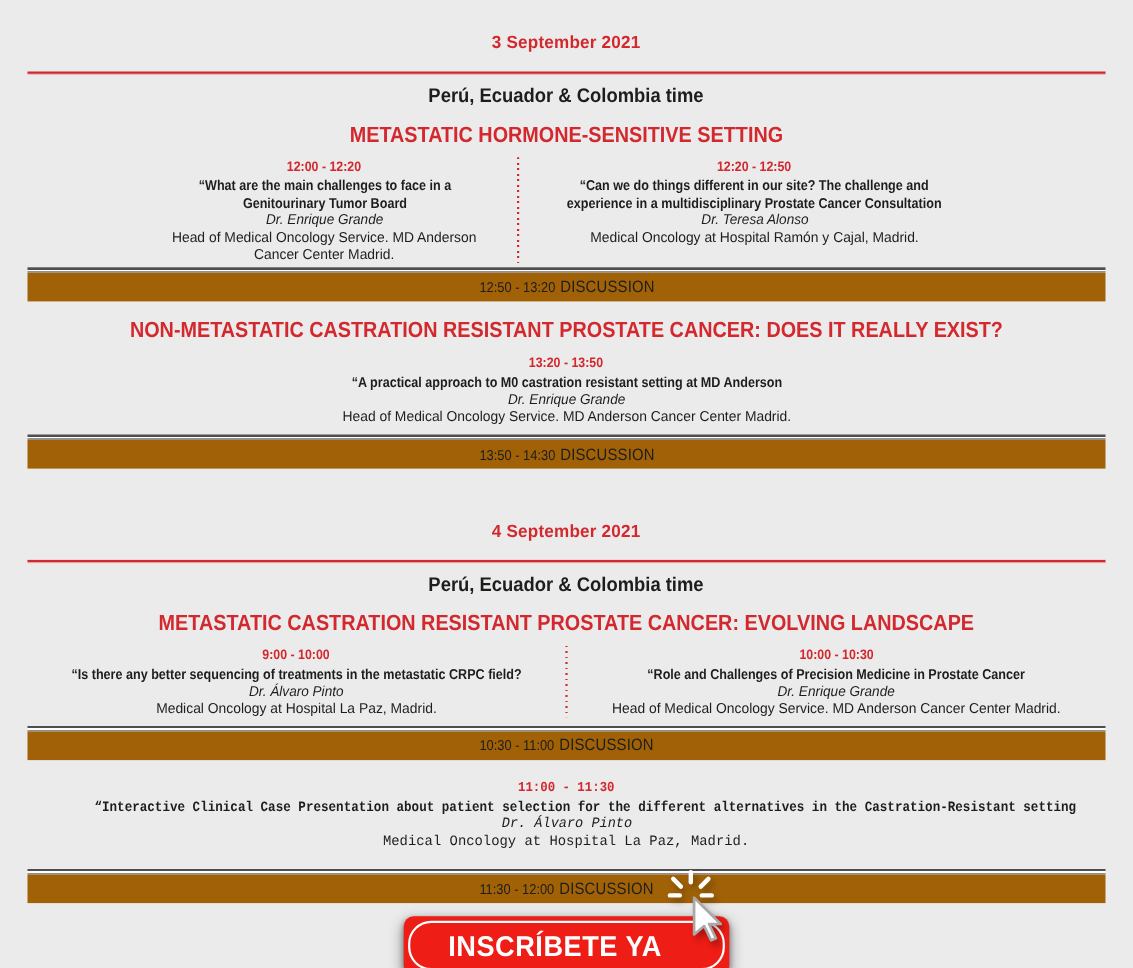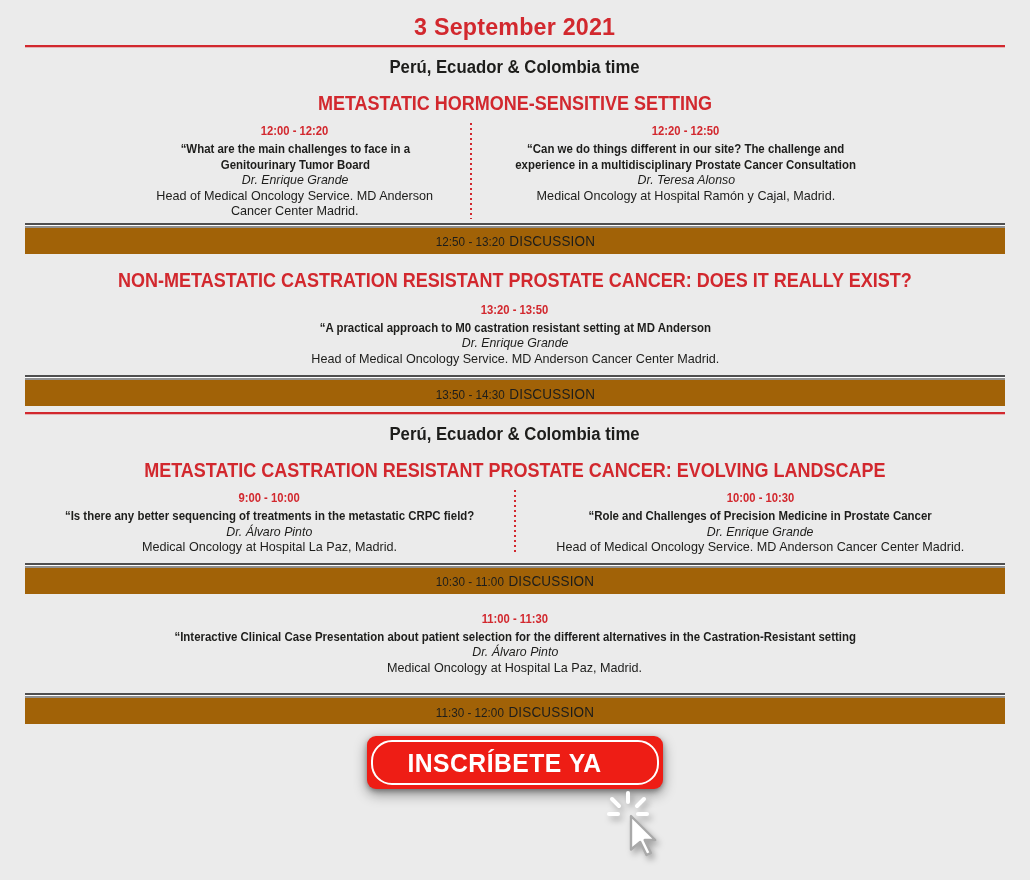--- a/index.html
+++ b/index.html
@@ -8,21 +8,21 @@
     background:var(--bg,#ebebeb);
     font-family:"Liberation Sans",sans-serif;
     color:#1d1d1b;
     -webkit-font-smoothing:antialiased;
   }
   .content{padding:0 25px;}
   
   .cnd{display:block;width:fit-content;margin-left:auto;margin-right:auto;transform:scaleX(.93);transform-origin:50% 50%;}
 
   .day-title{
-    margin:0;padding-top:15px;font-size:24px;line-height:24px;font-weight:bold;
+    margin:13px;padding-top:15px;font-size:16px;line-height:24px;font-weight:bold;
     color:var(--accent,#d2282e);text-align:center;letter-spacing:.2px;
   }
   .day-title .cnd{transform:scaleX(.97);}
   .rule{margin-top:6px;height:2px;background:var(--accent,#d2282e);box-shadow:0 1px 0 rgba(210,40,46,.28);}
   .tz{margin-top:12px;font-size:18px;line-height:16px;font-weight:bold;text-align:center;}
   .track{
     margin:19px 0 0 0;font-size:20px;line-height:18px;font-weight:bold;
     color:var(--accent,#d2282e);text-align:center;
   }
   .track .cnd{transform:scaleX(.9);}
@@ -56,21 +56,21 @@
   }
   .disc-body{height:26px;background:#a16207;display:flex;align-items:center;justify-content:center;}
   .disc-text{display:flex;align-items:baseline;gap:5px;width:fit-content;transform:scaleX(.9);}
   .disc-time{font-size:13px;}
   .disc-label{font-size:15px;letter-spacing:.2px;}
 
   .mt-track2{margin-top:17px;}
   .mt-disc2{margin-top:9px;}
   .mt-day2{margin-top:46px;padding-top:0;}
   .mt-disc3{margin-top:8px;}
-  .mt-single2{margin-top:17px;}
+  .mt-single2{margin-top:17px;font-family:Liberation Mono, monospace;}
   .mt-disc4{margin-top:18px;border-radius:15px;}
 
   .cta-wrap{position:relative;margin-top:12px;display:flex;justify-content:center;}
   .cta{
     position:relative;width:296px;height:53px;border:none;cursor:pointer;
     background:var(--button,#ee1d15);border-radius:9px;
     box-shadow:0 5px 13px rgba(0,0,0,.42),0 2px 5px rgba(0,0,0,.28);
   }
   .cta-ring{
     position:absolute;inset:4px;border:2px solid #ffffff;border-radius:21px;pointer-events:none;
@@ -148,20 +148,23 @@
         <div class="disc-body">
           <span class="disc-text">
             <span class="disc-time">13:50 - 14:30</span>
             <span class="disc-label">DISCUSSION</span>
           </span>
         </div>
       </div>
     </section>
 
     <section>
+      <h1 class="day-title mt-day2">
+          <span class="cnd">4 September 2021</span>
+        </h1>
       <div class="rule"></div>
       <div class="tz">
           <span class="cnd">Perú, Ecuador &amp; Colombia time</span>
         </div>
       <h2 class="track">
           <span class="cnd">METASTATIC CASTRATION RESISTANT PROSTATE CANCER: EVOLVING LANDSCAPE</span>
         </h2>
 
       <div class="cols cols-d2">
         <div class="col col-left">

